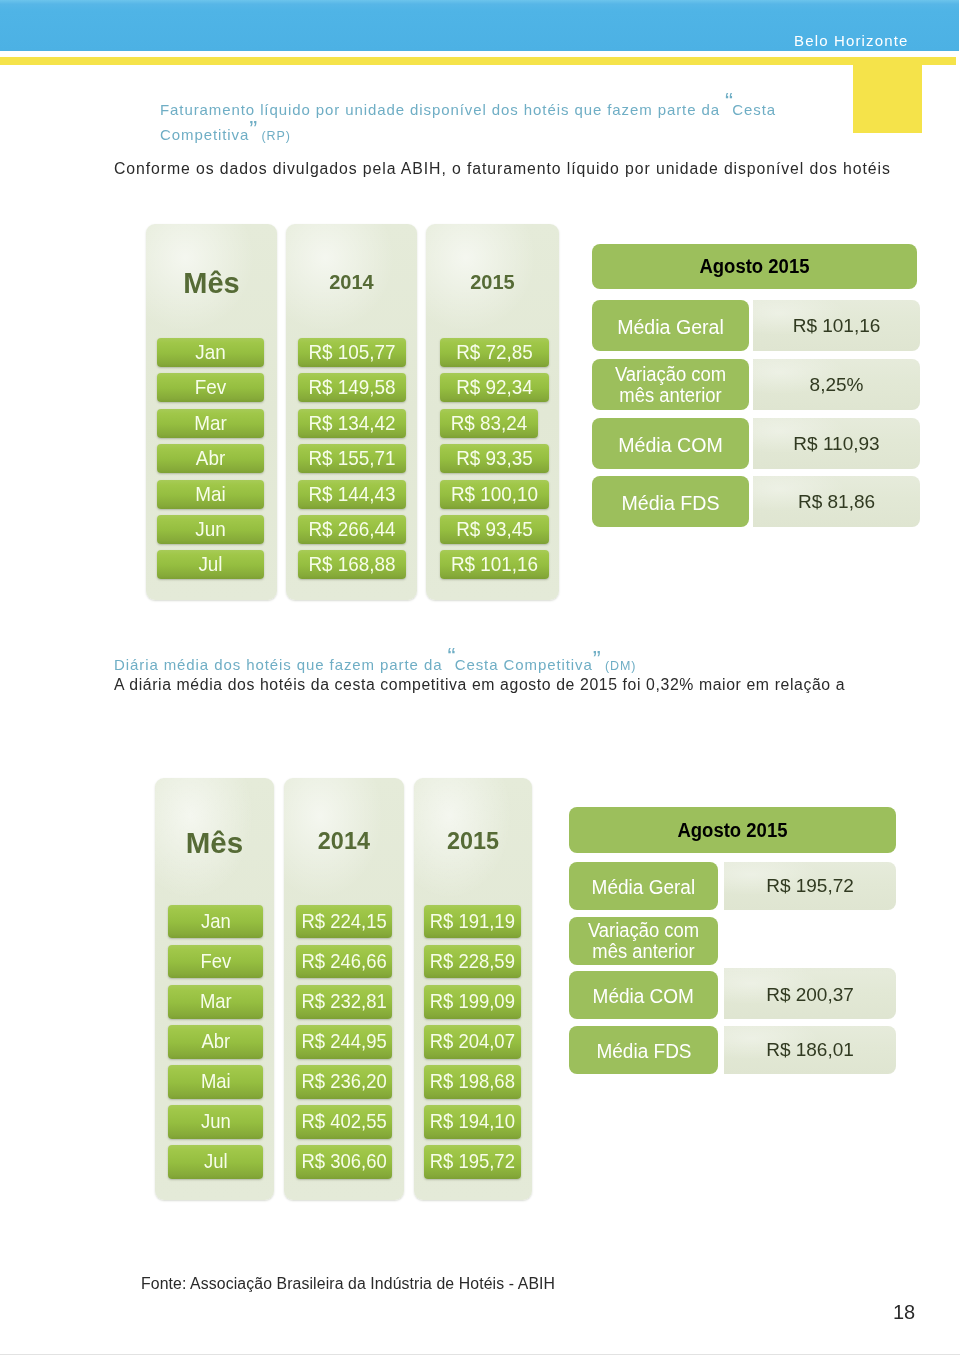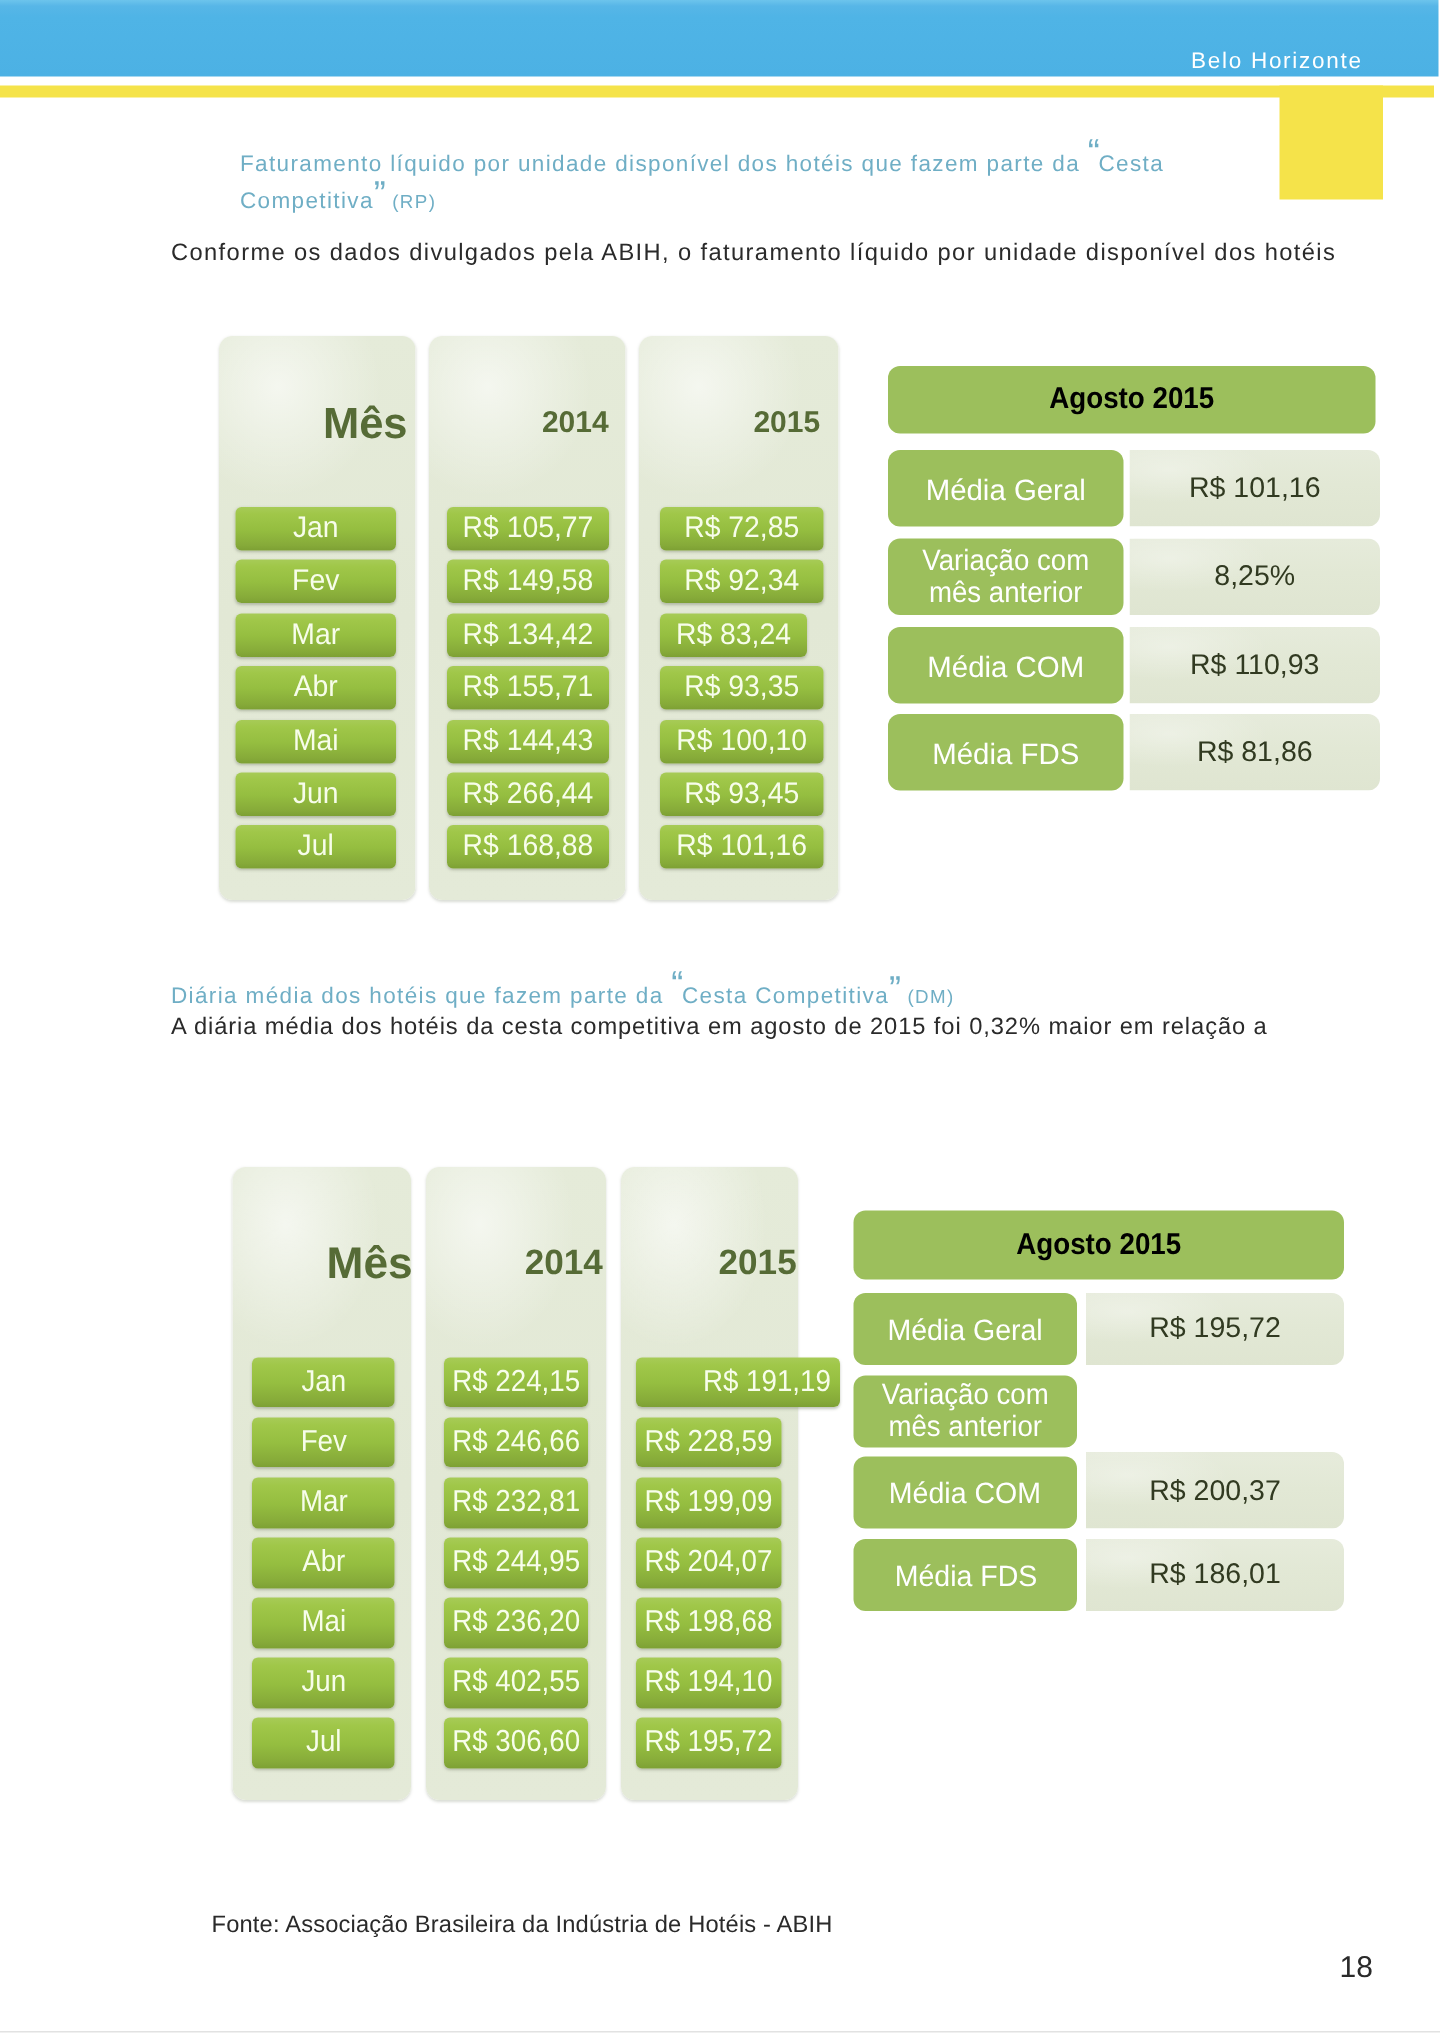--- a/index.html
+++ b/index.html
@@ -20,21 +20,21 @@
   .sec-title .q2{font-size:24px;vertical-align:.07em;letter-spacing:-0.8px;}
   .sec-title .sm{font-size:12.5px;}
   .body-par{position:absolute;color:#2A2A2A;font-size:15.8px;letter-spacing:.92px;white-space:nowrap;}
   .body-par .pline{line-height:inherit;}
   #s1par{line-height:26.2px;}
 
   
   .gcol{position:absolute;background:
         radial-gradient(ellipse 70% 26% at 30% 9%, rgba(255,255,255,.60) 0%, rgba(255,255,255,0) 75%),
         linear-gradient(180deg,#E5EBD9 0%,#E2E8D5 50%,#E4EAD8 100%);border-radius:9px;box-shadow:0 1px 2px rgba(120,130,105,.28);}
-  .gcol-hd{position:absolute;left:0;width:100%;text-align:center;color:#566B36;margin-left:32px;}
+  .gcol-hd{position:absolute;left:0;width:100%;text-align:center;color:#566B36;}
   .pill{position:absolute;border-radius:4px;background:linear-gradient(180deg,#A7CB57 0%,#A0C749 16%,#95BE40 52%,#86AA39 88%,#7DA034 100%);
         box-shadow:0 1px 2px rgba(110,120,95,.42);color:#F7FDEA;text-align:center;white-space:nowrap;}
   .pill span{display:block;transform-origin:center;}
 
   
   .rp-head{position:absolute;border-radius:8px;background:#9CBF5C;color:#000000;text-align:center;font-weight:bold;}
   .cond{display:inline-block;transform:scaleX(.925);transform-origin:center;}
   .rp-lbl{position:absolute;border-radius:8px;background:#9CBF5C;color:#FFFFFF;text-align:center;}
   .rp-val{position:absolute;background:
            radial-gradient(ellipse 55% 60% at 16% 26%, rgba(255,255,255,.34) 0%, rgba(255,255,255,0) 72%),
@@ -199,21 +199,21 @@
         <span style="transform: scaleX(0.915);">R$ 236,20</span>
       </div>
       <div class="pill" style="left: 296.1px; top: 1105.3px; width: 96.2px; height: 33.5px; line-height: 33.5px; font-size: 20.2px;">
         <span style="transform: scaleX(0.915);">R$ 402,55</span>
       </div>
       <div class="pill" style="left: 296.1px; top: 1145.4px; width: 96.2px; height: 33.5px; line-height: 33.5px; font-size: 20.2px;">
         <span style="transform: scaleX(0.915);">R$ 306,60</span>
       </div>
       <div class="gcol" style="left: 413.7px; top: 778px; width: 118.8px; height: 422px;"></div>
       <div class="gcol-hd" style="left: 413.7px; width: 118.8px; top: 830px; font-size: 23.4px; font-weight: bold; line-height: 1;">2015</div>
-      <div class="pill" style="left: 424.3px; top: 904.8px; width: 96.6px; height: 33.5px; line-height: 33.5px; font-size: 20.2px; padding-left: 39px;">
+      <div class="pill" style="left: 424.3px; top: 904.8px; width: 96.6px; height: 33.5px; line-height: 33.5px; font-size: 20.2px;">
         <span style="transform: scaleX(0.915);">R$ 191,19</span>
       </div>
       <div class="pill" style="left: 424.3px; top: 944.9px; width: 96.6px; height: 33.5px; line-height: 33.5px; font-size: 20.2px;">
         <span style="transform: scaleX(0.915);">R$ 228,59</span>
       </div>
       <div class="pill" style="left: 424.3px; top: 985px; width: 96.6px; height: 33.5px; line-height: 33.5px; font-size: 20.2px;">
         <span style="transform: scaleX(0.915);">R$ 199,09</span>
       </div>
       <div class="pill" style="left: 424.3px; top: 1025.1px; width: 96.6px; height: 33.5px; line-height: 33.5px; font-size: 20.2px;">
         <span style="transform: scaleX(0.915);">R$ 204,07</span>

